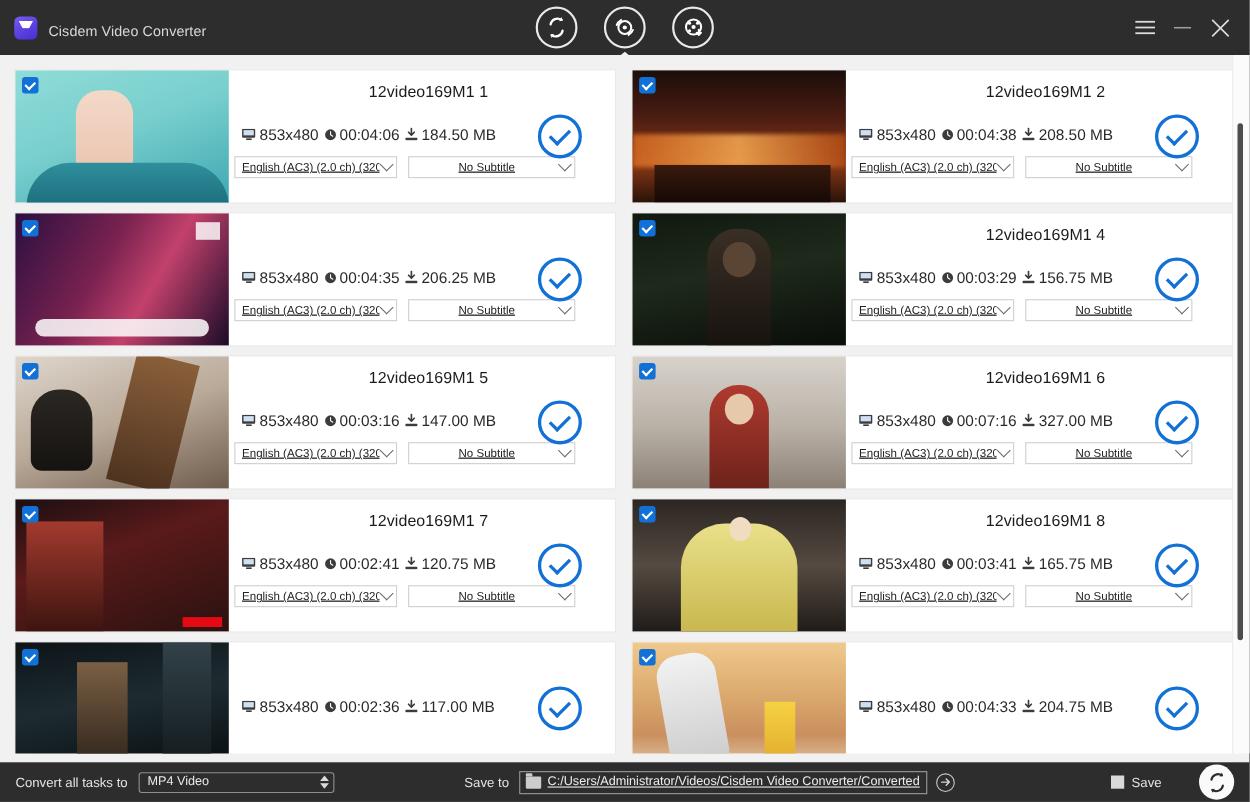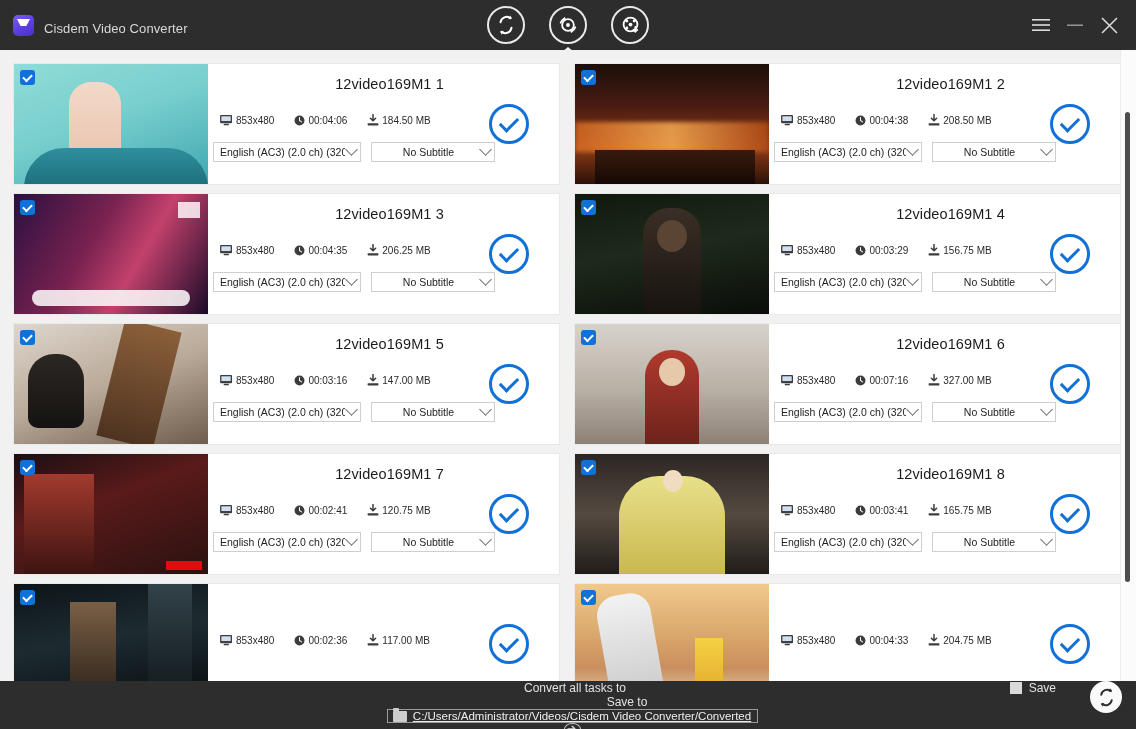--- a/index.html
+++ b/index.html
@@ -83,43 +83,43 @@
     border-left: 2px solid #fff; border-bottom: 2px solid #fff;
     transform: rotate(-45deg);
   }
   .info { flex: 1; position: relative; padding: 12px 0 0 12px; }
   .vname {
     font-size: 14.5px; color: #1b1b1b; letter-spacing: .1px;
     white-space: nowrap;
   }
   .meta {
     position: absolute; top: 50px; left: 12px;
-    display: flex; align-items: center; gap: 20px;
-    font-size: 10px; color: #2a2a2a;
+    display: flex; align-items: center; gap: 5px;
+    font-size: 14px; color: #2a2a2a;
   }
   .meta span.m { display: flex; align-items: center; gap: 3px; }
   .meta svg { display: block; flex: none; }
 
   .selects {
     position: absolute; top: 78px; left: 5px;
-    display: flex; gap: 10px;
+    display: flex; gap: 10px; text-decoration: underline;
   }
   .sel {
     height: 20px; width: 148px; border: 1px solid #cfcfcf; background: #fff;
     font-size: 10.5px; color: #232323; display: flex; align-items: center;
     padding: 0 4px 0 6px; position: relative; cursor: pointer;
     white-space: nowrap; overflow: hidden;
   }
   .sel .txt { flex: 1; overflow: hidden; }
   .sel .cv {
     width: 9px; height: 9px; flex: none; margin-left: 2px;
     border-right: 1.3px solid #6c6c6c; border-bottom: 1.3px solid #6c6c6c;
     transform: translateY(-3px) rotate(45deg); transform-origin: center;
   }
-  .sel.wide { width: 124px; }
+  .sel.wide { width: 152px; }
 
   .status-btn {
     position: absolute; right: 30px; top: 40px;
     width: 40px; height: 40px; border-radius: 50%;
     border: 3px solid #1271d6; display: flex; align-items: center;
     justify-content: center; cursor: pointer; background: #fff;
   }
   .status-btn:after {
     content: ""; width: 15px; height: 8px; margin-top: -4px;
     border-left: 3.4px solid #1271d6; border-bottom: 3.4px solid #1271d6;
@@ -183,22 +183,22 @@
     position: absolute; right: 0; top: 50px; width: 16px; height: 635px;
     background: #fbfbfb; border-left: 1px solid #ececec;
   }
   .sb-thumb {
     position: absolute; right: 6px; top: 62px; width: 5px; height: 470px;
     background: #4d4d4d; border-radius: 3px; cursor: pointer;
   }
 
   
   .bottombar {
-    position: absolute; bottom: 0; left: 0; width: 1136px; height: 48px;
-    background: #2d2d2d; display: flex; align-items: center; flex-direction: column;
+    position: absolute; bottom: 0; left: 0; width: 1136px; height: 36px;
+    background: #2d2d2d; display: flex; align-items: center;
   }
   .bb-label { color: #e2e2e2; font-size: 12px; white-space: nowrap; }
   .fmt-sel {
     margin-left: 10px; width: 178px; height: 19px; border: 1px solid #8f8f8f;
     border-radius: 3px; background: #2d2d2d; color: #e8e8e8; font-size: 11.5px;
     display: flex; align-items: center; padding: 0 4px 0 7px; cursor: pointer;
     position: relative;
   }
   .fmt-sel .sp { flex: 1; }
   .spin { display:flex; flex-direction:column; gap:2px; }
@@ -393,21 +393,20 @@
       <div class="status-btn"></div>
     </div>
   </div>
         </div>
         <div class="row">
   <div class="card">
     <div class="thumb t3">
       <div class="chk"></div>
     </div>
     <div class="info">
-      <div class="vname">12video169M1 3</div>
       <div class="meta">
         <span class="m">
                   <svg width="13" height="11" viewBox="0 0 14 12">
                     <rect x="0" y="0" width="13" height="9" rx="1" fill="#3c3c3c"></rect>
                     <rect x="1.4" y="1.4" width="10.2" height="5.2" fill="#cfe0f2"></rect>
                     <rect x="4" y="9.6" width="5.5" height="1.6" fill="#3c3c3c"></rect>
                   </svg>
                   <span>853x480</span>
                 </span>
         <span class="m">
@@ -735,20 +734,27 @@
       </div>
   </div>
 
   <div class="sb-track">
     <div class="sb-thumb"></div>
   </div>
 
   <div class="bottombar">
     <div style="margin-left:14px" class="bb-label">Convert all tasks to</div>
 
+    <div class="fmt-sel">
+      <span class="sp">MP4 Video</span>
+      <span class="spin">
+          <i class="up"></i>
+          <i class="dn"></i>
+        </span>
+    </div>
 
     <div style="margin-left:118px" class="bb-label">Save to</div>
 
     <div class="path-box">
       <span class="folder-ico"></span>
       <span class="path-txt">C:/Users/Administrator/Videos/Cisdem Video Converter/Converted</span>
     </div>
 
     <div class="goto">
       <svg width="10" height="10" viewBox="0 0 10 10">

